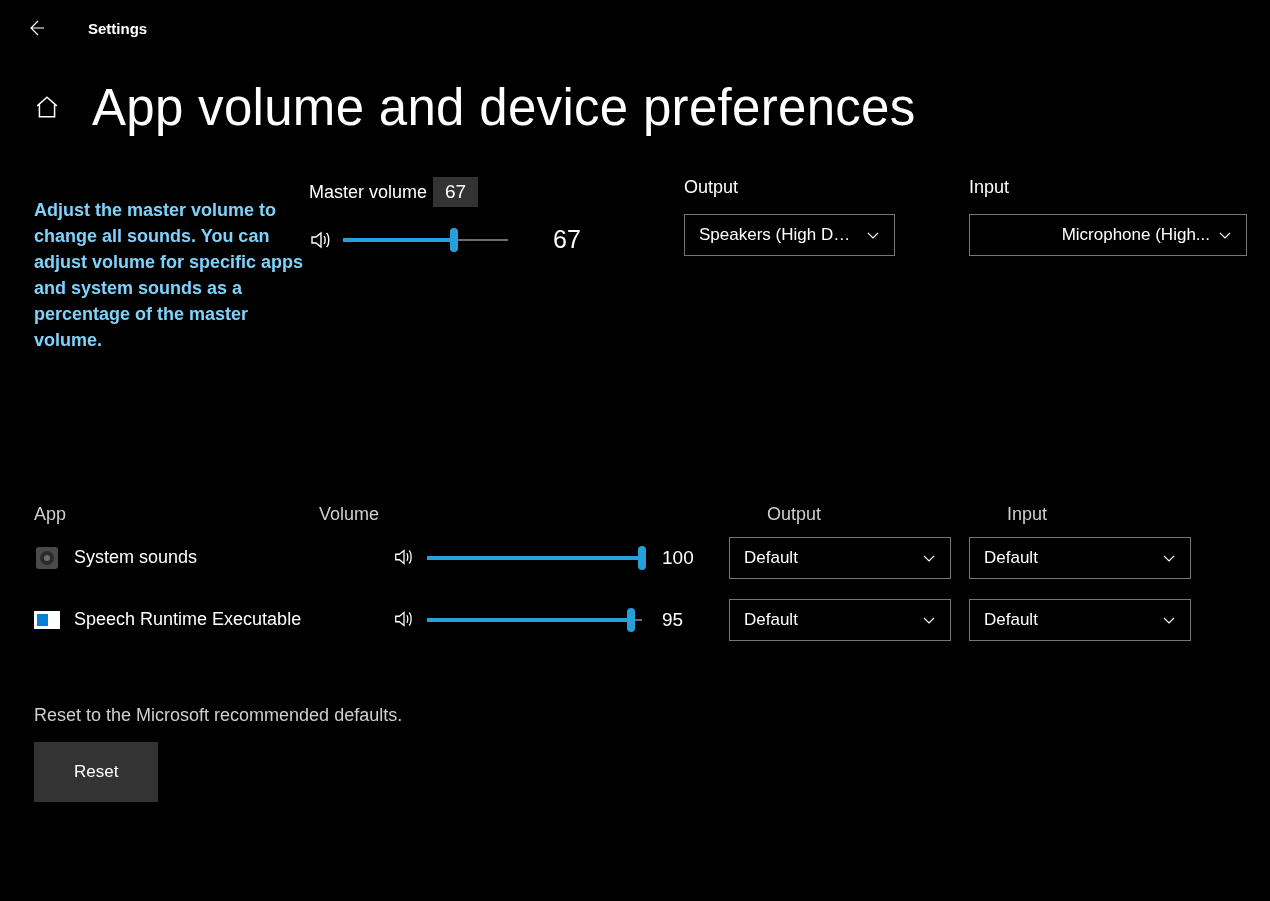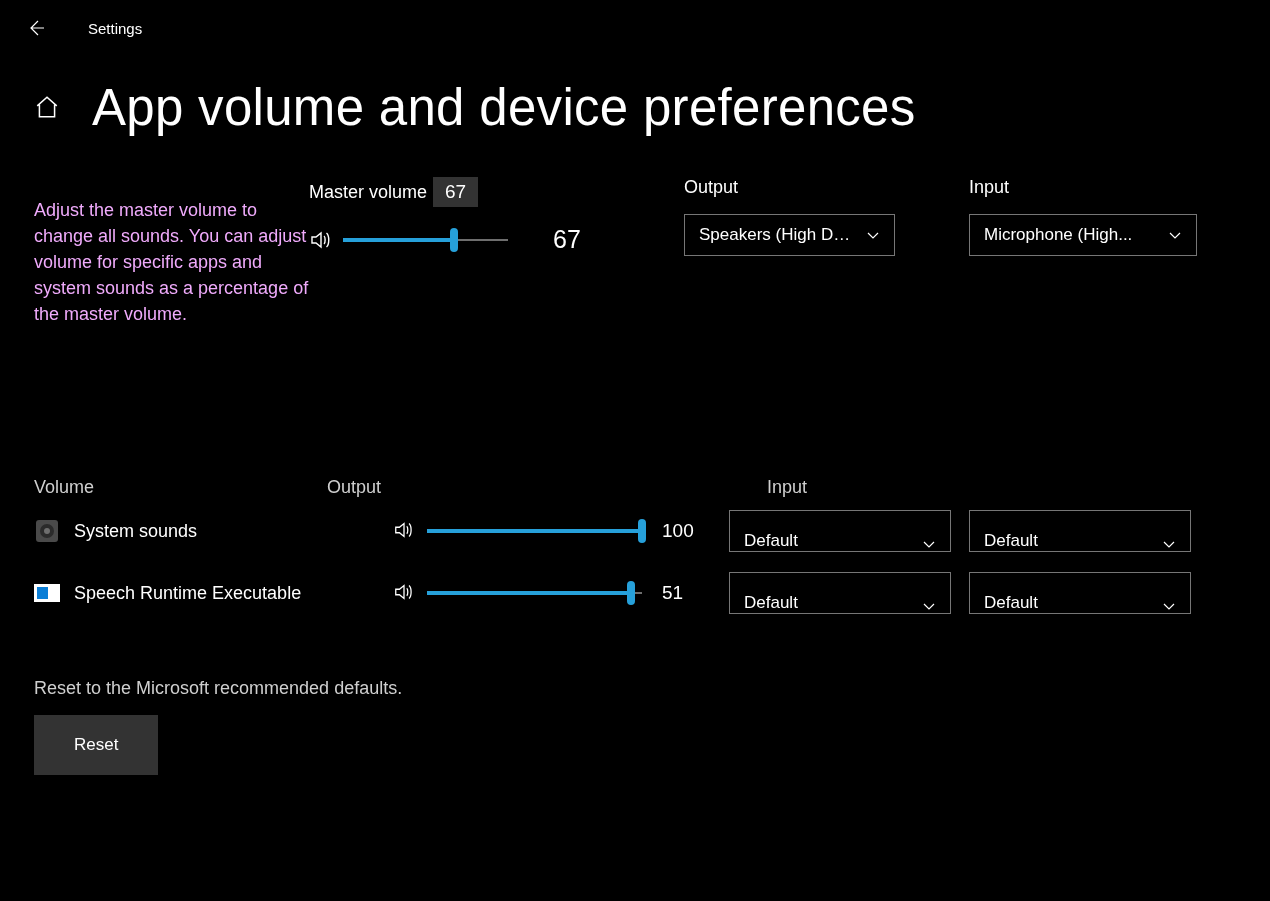--- a/index.html
+++ b/index.html
@@ -9,20 +9,21 @@
     font-family: "Segoe UI", Arial, sans-serif;
     width: 1270px;
     height: 901px;
     overflow: hidden;
   }
   .titlebar {
     display: flex;
     align-items: center;
     padding: 16px 12px 8px 20px;
     height: 48px;
+    font-weight: bold;
   }
   .back-arrow {
     width: 32px;
     height: 32px;
     display: flex;
     align-items: center;
     justify-content: center;
     cursor: pointer;
   }
   .title-text {
@@ -53,22 +54,23 @@
   }
   .master-grid {
     display: grid;
     grid-template-columns: 275px 340px 320px 1fr;
     column-gap: 0px;
     align-items: start;
   }
   .desc-text {
     font-size: 18px;
     line-height: 1.45;
-    color: #f0abfc;
+    color: #7dd3fc;
     padding-top: 20px;
+    font-weight: bold;
   }
   .master-col {
     padding-top: 0;
   }
   .master-label {
     font-size: 18px;
     color: #ffffff;
     display: flex;
     align-items: center;
   }
@@ -150,21 +152,21 @@
     flex: 1;
     padding-right: 8px;
   }
   .chevron {
     width: 14px;
     height: 14px;
     flex-shrink: 0;
   }
   .master-output-col { padding-left: 35px; }
   .master-output-col .dropdown { width: 211px; }
-  .master-input-col .dropdown { width: 228px; }
+  .master-input-col .dropdown { width: 278px; text-align: right; }
 
   
   .app-section {
     margin-top: 150px;
   }
   .app-headers {
     display: grid;
     grid-template-columns: 285px 440px 240px 1fr;
     font-size: 18px;
     color: #cfcfcf;
@@ -195,21 +197,21 @@
     align-items: center;
     padding-left: 45px;
     justify-content: center;
   }
   .app-vol-value {
     font-size: 19px;
     color: #ffffff;
     margin-left: 20px;
     min-width: 38px;
   }
-  .app-dropdown { width: 222px; align-items: flex-end; }
+  .app-dropdown { width: 222px; }
   .reset-section {
     margin-top: 64px;
   }
   .reset-desc {
     font-size: 18px;
     color: #cfcfcf;
     margin-bottom: 16px;
   }
   .reset-btn {
     background: #333333;
@@ -284,20 +286,21 @@
         <span>Microphone (High...</span>
         <svg class="chevron" viewBox="0 0 14 14" fill="none" stroke="#ffffff" stroke-width="1.2">
             <path d="M2 5l5 5 5-5"></path>
           </svg>
       </div>
     </div>
   </div>
 
   <div class="app-section">
     <div class="app-headers">
+      <div>App</div>
       <div>Volume</div>
       <div style="padding-left:8px">Output</div>
       <div style="padding-left:8px">Input</div>
     </div>
 
     <div class="app-row">
       <div class="app-cell">
         <div class="app-icon-box">
           <svg width="26" height="26" viewBox="0 0 26 26">
               <rect x="2" y="2" width="22" height="22" rx="3" fill="#4a4a4a"></rect>
@@ -358,21 +361,21 @@
               <path d="M15 8c1.5 1 1.5 7 0 8"></path>
               <path d="M17.5 5c3 2.5 3 11.5 0 14"></path>
             </svg>
         </div>
         <div class="slider" style="width:215px">
           <div class="slider-track">
             <div class="slider-fill" style="width: 95%;"></div>
             <div class="slider-thumb" style="left: 95%;"></div>
           </div>
         </div>
-        <div class="app-vol-value">51</div>
+        <div class="app-vol-value">95</div>
       </div>
       <div>
         <div class="dropdown app-dropdown">
           <span>Default</span>
           <svg class="chevron" viewBox="0 0 14 14" fill="none" stroke="#ffffff" stroke-width="1.2">
               <path d="M2 5l5 5 5-5"></path>
             </svg>
         </div>
       </div>
       <div>

